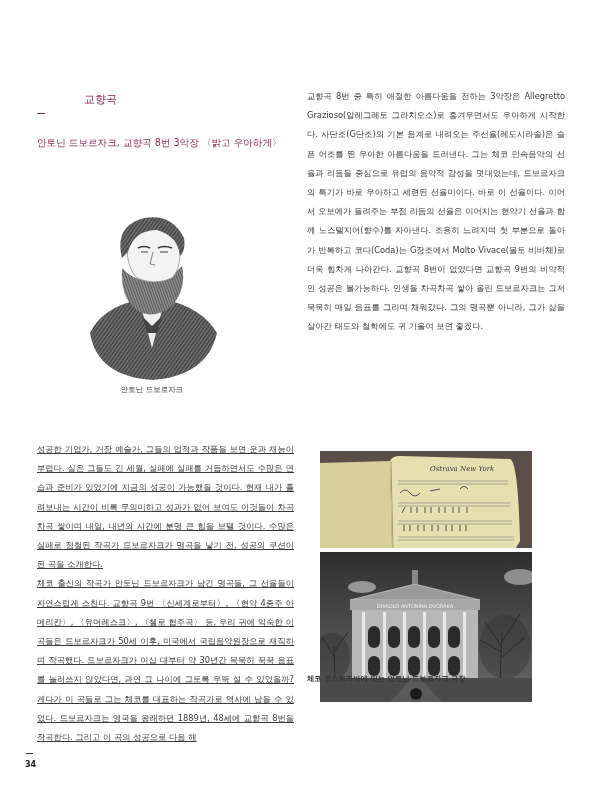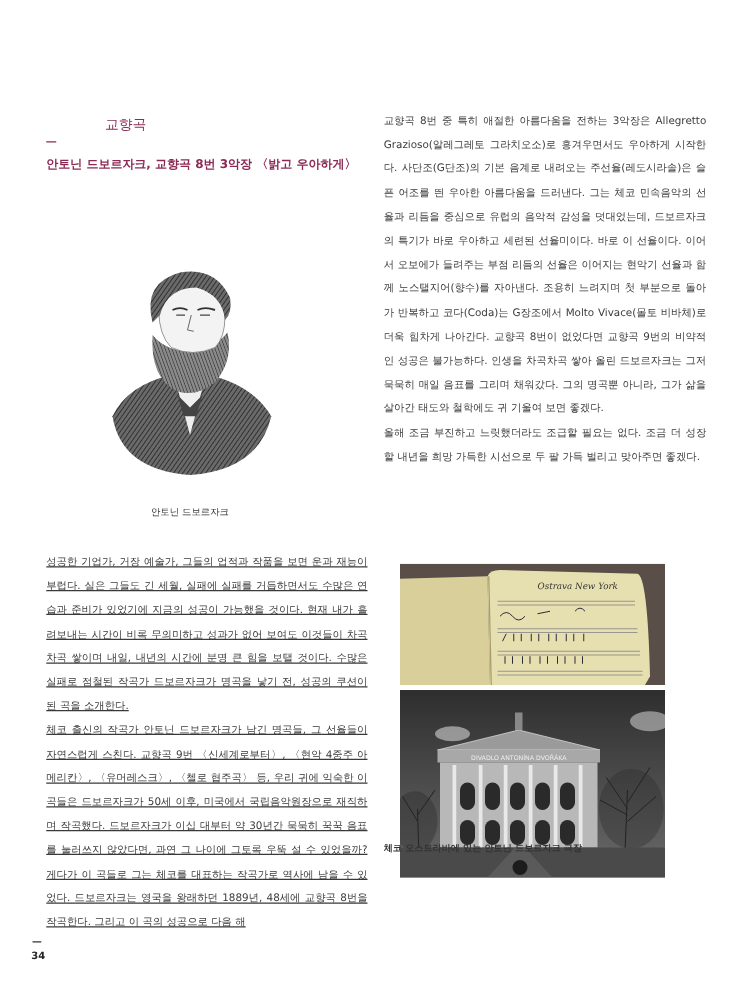--- a/index.html
+++ b/index.html
@@ -1,24 +1,24 @@
 <!DOCTYPE html>
 <html><head>
 <meta charset="utf-8">
 <style>
   html, body { margin: 0; padding: 0; background: #ffffff; }
   body { width: 600px; height: 800px; position: relative; overflow: hidden;
          font-family: "DejaVu Sans", "Liberation Sans", sans-serif; color: #3a3a3a; }
   .abs { position: absolute; }
   .category { left: 37px; top: 92px; font-size: 11px; font-weight: normal; color: #8a2a55; margin-left: 47px; }
   .dash { left: 37px; top: 113px; width: 8px; height: 1px; background: #8a2a55; }
-  .title { left: 37px; top: 125px; font-size: 9.6px; font-weight: bold; color: #8a2a55; white-space: nowrap; }
+  .title { left: 37px; top: 137px; font-size: 9.6px; font-weight: normal; color: #8a2a55; white-space: nowrap; }
   .subtitle { left: 37px; top: 141px; width: 230px; font-size: 8.2px; line-height: 15px; color: #9a4a70; }
   .portrait { left: 82px; top: 208px; width: 140px; height: 180px; }
-  .portrait-caption { left: 37px; top: 405px; width: 230px; text-align: center; font-size: 7.5px; color: #333; }
+  .portrait-caption { left: 37px; top: 385px; width: 230px; text-align: center; font-size: 7.5px; color: #333; }
   .col { font-size: 8.3px; line-height: 19.2px; text-align: justify; color: #3a3a3a; }
   .col p { margin: 0; }
   .right-col { left: 307px; top: 87px; width: 258px; }
   .left-col { left: 37px; top: 440px; width: 257px; text-decoration: underline; }
   .photo1 { left: 320px; top: 451px; width: 212px; height: 97px; background: #fde047; overflow: hidden; }
   .photo2 { left: 320px; top: 552px; width: 212px; height: 150px; background: #3d3d3d; overflow: hidden; }
   .photo-caption { left: 307px; top: 674px; font-size: 7.3px; font-weight: bold; color: #333; white-space: nowrap; }
   .page-dash { left: 26px; top: 753px; width: 7px; height: 1px; background: #333; }
   .page-num { left: 25px; top: 760px; font-size: 8px; font-weight: bold; color: #222; }
 </style>
@@ -59,21 +59,20 @@
     <path d="M76 40 Q82 37 90 40" stroke="#333" stroke-width="1.5" fill="none"></path>
     <line x1="59" y1="44" x2="66" y2="44" stroke="#444" stroke-width="1"></line>
     <line x1="78" y1="44" x2="86" y2="44" stroke="#444" stroke-width="1"></line>
     <path d="M71 44 L68 56 L73 57" stroke="#666" stroke-width="0.8" fill="none"></path>
   </svg>
 </div>
 <div class="abs portrait-caption">안토닌 드보르자크</div>
 
 <div class="abs col right-col">
   <p>교향곡 8번 중 특히 애절한 아름다움을 전하는 3악장은 Allegretto Grazioso(알레그레토 그라치오소)로 흥겨우면서도 우아하게 시작한다. 사단조(G단조)의 기본 음계로 내려오는 주선율(레도시라솔)은 슬픈 어조를 띈 우아한 아름다움을 드러낸다. 그는 체코 민속음악의 선율과 리듬을 중심으로 유럽의 음악적 감성을 덧대었는데, 드보르자크의 특기가 바로 우아하고 세련된 선율미이다. 바로 이 선율이다. 이어서 오보에가 들려주는 부점 리듬의 선율은 이어지는 현악기 선율과 함께 노스탤지어(향수)를 자아낸다. 조용히 느려지며 첫 부분으로 돌아가 반복하고 코다(Coda)는 G장조에서 Molto Vivace(몰토 비바체)로 더욱 힘차게 나아간다. 교향곡 8번이 없었다면 교향곡 9번의 비약적인 성공은 불가능하다. 인생을 차곡차곡 쌓아 올린 드보르자크는 그저 묵묵히 매일 음표를 그리며 채워갔다. 그의 명곡뿐 아니라, 그가 삶을 살아간 태도와 철학에도 귀 기울여 보면 좋겠다.</p>
-  <p>올해 조금 부진하고 느릿했더라도 조급할 필요는 없다. 조금 더 성장할 내년을 희망 가득한 시선으로 두 팔 가득 벌리고 맞아주면 좋겠다.</p>
 </div>
 
 <div class="abs col left-col">
   <p>성공한 기업가, 거장 예술가, 그들의 업적과 작품을 보면 운과 재능이 부럽다. 실은 그들도 긴 세월, 실패에 실패를 거듭하면서도 수많은 연습과 준비가 있었기에 지금의 성공이 가능했을 것이다. 현재 내가 흘려보내는 시간이 비록 무의미하고 성과가 없어 보여도 이것들이 차곡차곡 쌓이며 내일, 내년의 시간에 분명 큰 힘을 보탤 것이다. 수많은 실패로 점철된 작곡가 드보르자크가 명곡을 낳기 전, 성공의 쿠션이 된 곡을 소개한다.</p>
   <p>체코 출신의 작곡가 안토닌 드보르자크가 남긴 명곡들, 그 선율들이 자연스럽게 스친다. 교향곡 9번 〈신세계로부터〉, 〈현악 4중주 아메리칸〉, 〈유머레스크〉, 〈첼로 협주곡〉 등, 우리 귀에 익숙한 이 곡들은 드보르자크가 50세 이후, 미국에서 국립음악원장으로 재직하며 작곡했다. 드보르자크가 이십 대부터 약 30년간 묵묵히 꾹꾹 음표를 눌러쓰지 않았다면, 과연 그 나이에 그토록 우뚝 설 수 있었을까? 게다가 이 곡들로 그는 체코를 대표하는 작곡가로 역사에 남을 수 있었다. 드보르자크는 영국을 왕래하던 1889년, 48세에 교향곡 8번을 작곡한다. 그리고 이 곡의 성공으로 다음 해</p>
 </div>
 
 <div class="abs photo1">
   <svg width="212" height="97" viewBox="0 0 212 97">
     <rect width="212" height="97" fill="#5a4e48"></rect>

